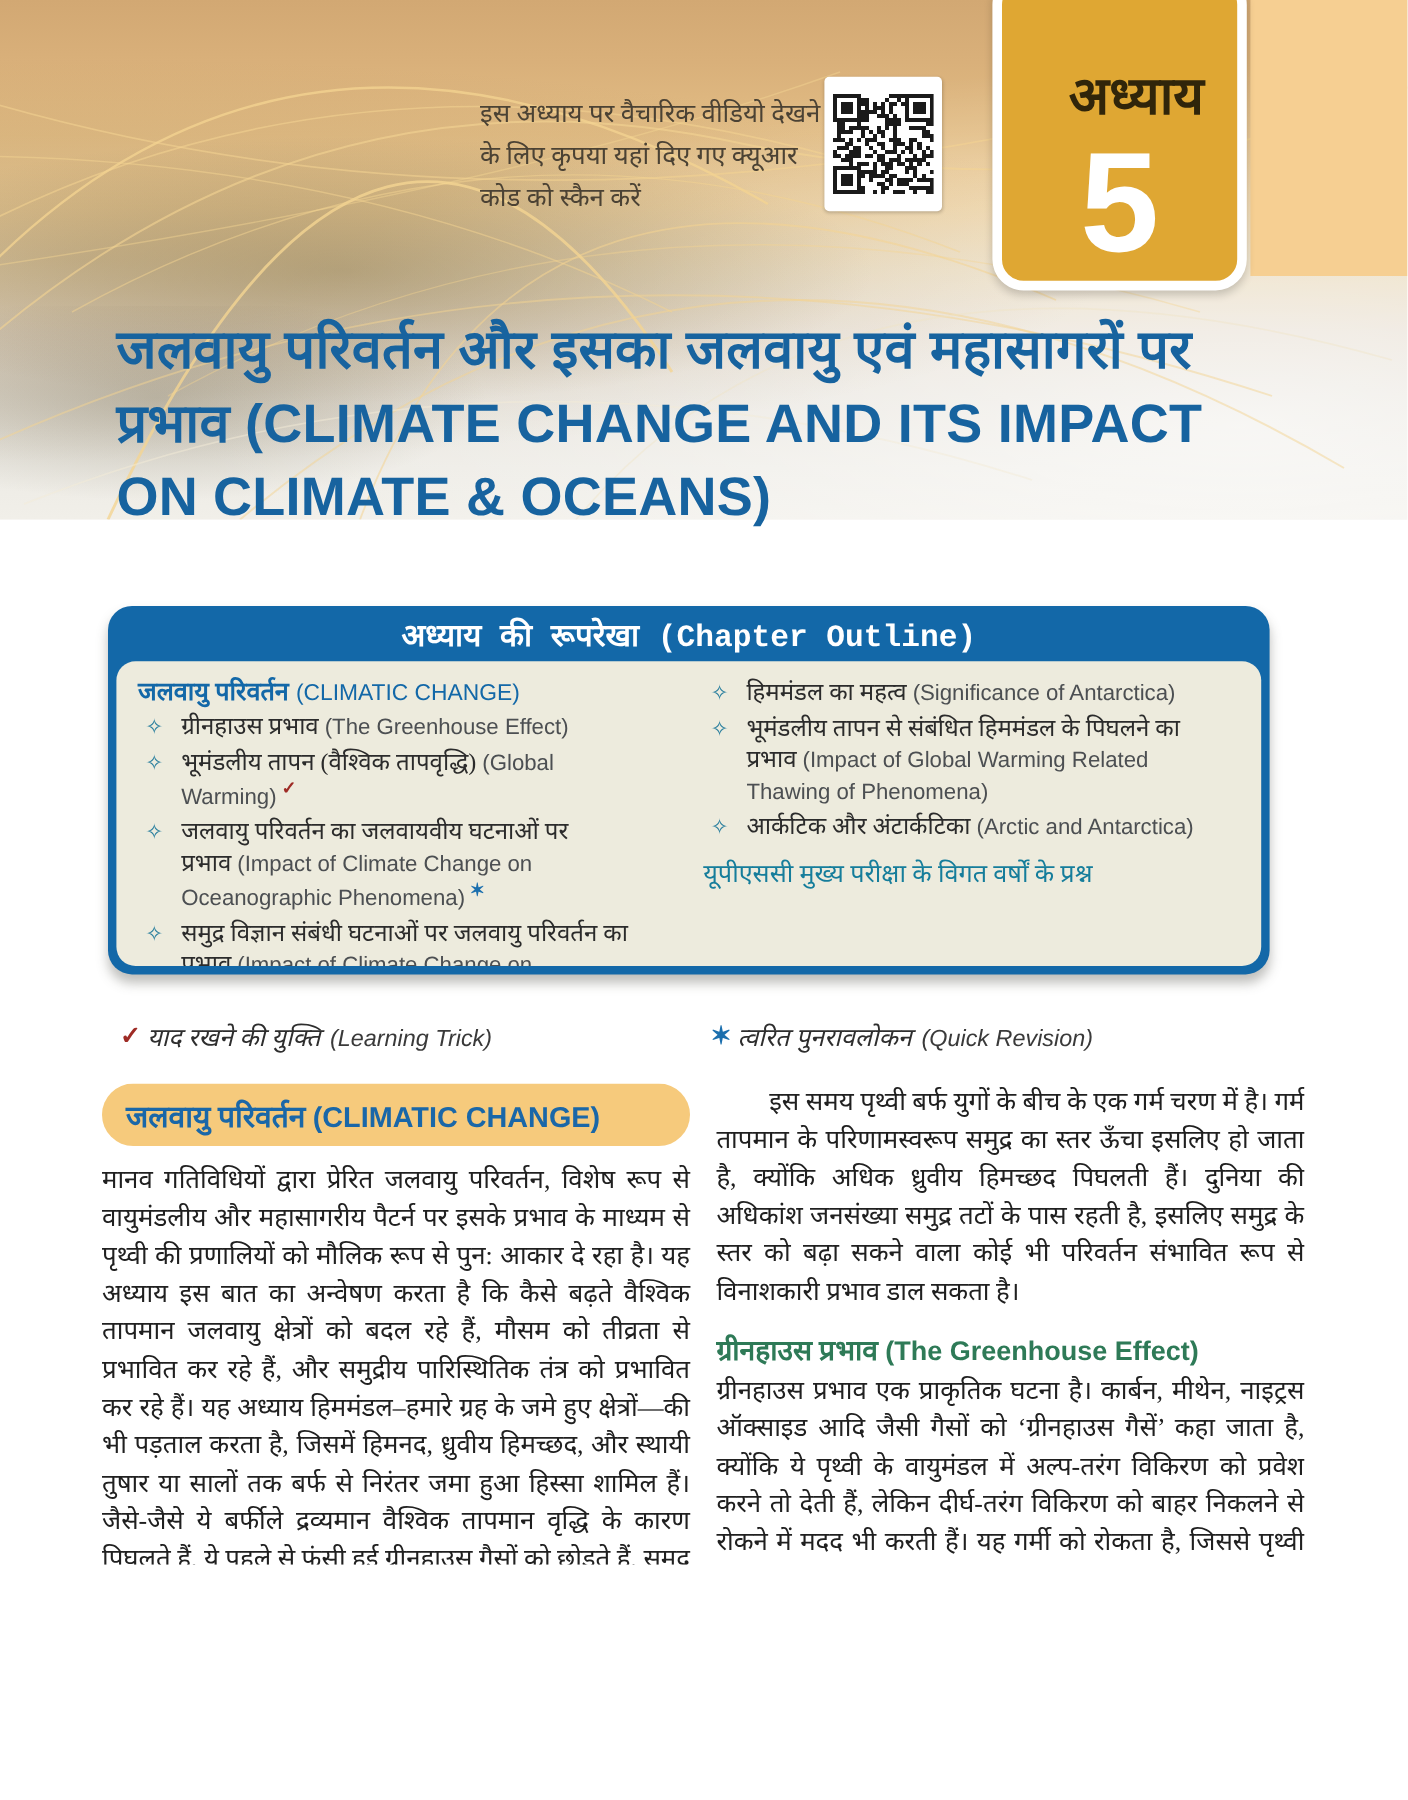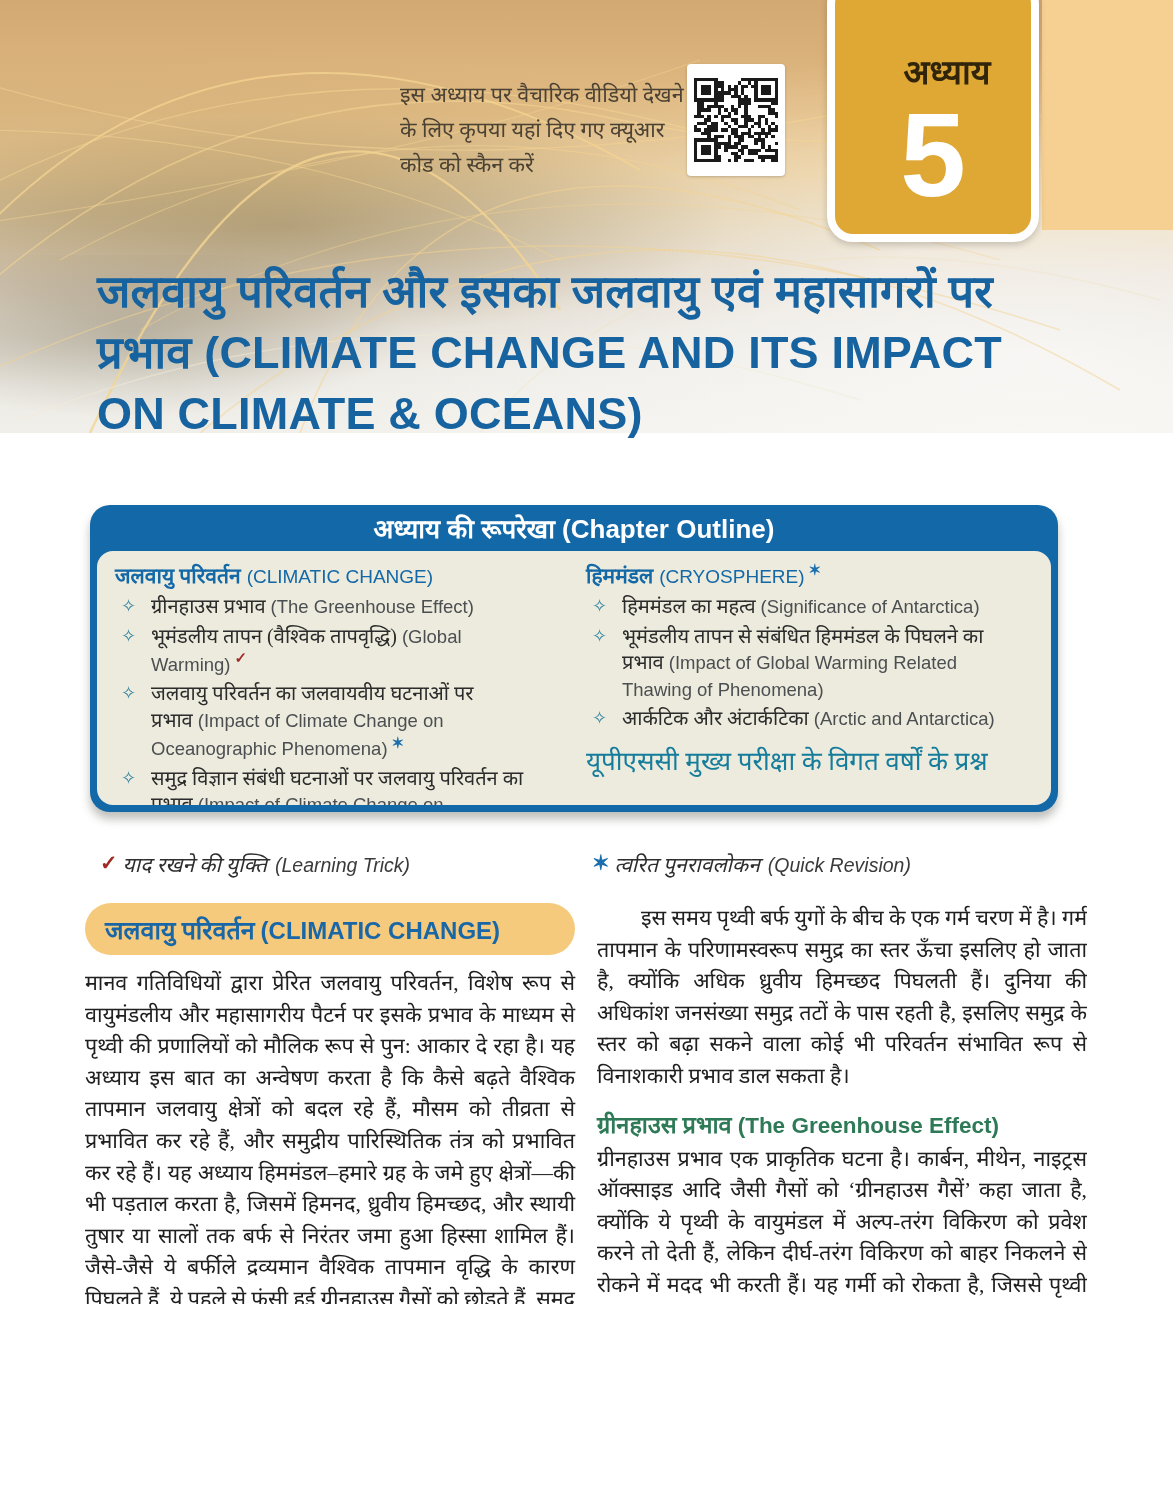--- a/index.html
+++ b/index.html
@@ -51,21 +51,21 @@
   .peach-band{
     position:absolute;left:1042px;top:0;width:131px;height:230px;
     background:var(--peach);
   }
   .chapter-tab{
     position:absolute;left:827px;top:-22px;width:212px;height:264px;
     background:var(--gold);border:8px solid #ffffff;border-radius:26px;
     text-align:center;box-shadow:0 3px 7px rgba(0,0,0,.18);
   }
   .chapter-label{
-    margin-top:62px;font-size:34px;font-weight:bold;color:#30250a;
+    margin-top:62px;font-size:44px;font-weight:bold;color:#30250a;
     font-family:"Liberation Serif", serif;
     padding-left:28px;
   }
   .chapter-num{
     margin-top:0px;font-size:118px;line-height:1.05;font-weight:bold;color:#ffffff;
     font-family:"Liberation Sans", sans-serif;
   }
   .hero-title{
     position:absolute;left:97px;top:250px;width:940px;
     font-size:45px;line-height:1.35;font-weight:bold;color:var(--title-blue);
@@ -73,39 +73,39 @@
   }
   
   .outline{
     position:absolute;left:90px;top:505px;width:968px;height:307px;
     background:var(--accent-blue);border-radius:20px;
     box-shadow:0 7px 10px rgba(70,70,60,.35);
   }
   .outline-header{
     height:46px;display:flex;align-items:center;justify-content:center;
     color:#ffffff;font-size:26px;font-weight:bold;
-    font-family:Liberation Sans, sans-serif;
+    font-family:Liberation Mono, monospace;
   }
   .outline-body{
     position:absolute;left:7px;right:7px;top:46px;bottom:7px;
     background:var(--cream);border-radius:16px;
     display:flex;gap:26px;padding:10px 20px 8px 18px;overflow:hidden;
   }
   .o-col{flex:1 1 0;min-width:0;}
   .o-heading{font-size:21px;font-weight:bold;color:var(--accent-blue);margin-bottom:4px;}
   .o-heading .en{font-family:"Liberation Sans", sans-serif;font-weight:normal;font-size:19px;margin-left:6px;color:var(--accent-blue);}
   .o-list{list-style:none;}
   .o-item{display:flex;margin:3px 0;}
   .bullet{flex:0 0 36px;color:#2a7f9e;font-size:18px;line-height:1.45;padding-left:6px;}
   .o-text{flex:1;font-size:20px;line-height:1.33;color:#2b2b2b;}
   .o-text .en{font-family:"Liberation Sans", sans-serif;font-size:18.5px;color:#4c4f52;margin-left:5px;}
   .mk{margin-left:4px;vertical-align:super;font-size:15px;font-weight:bold;}
   .mk.check{color:var(--check-red);}
   .mk.star{color:var(--star-blue);}
-  .o-footer-link{margin-top:10px;font-size:26px;color:var(--teal-link);font-family:Liberation Serif, serif;}
+  .o-footer-link{margin-top:10px;font-size:21px;color:var(--teal-link);font-family:Liberation Serif, serif;}
   
   .legend-item{position:absolute;font-size:21px;font-style:italic;color:#2e2e2e;}
   .legend-1{left:100px;top:850px;}
   .legend-2{left:592px;top:850px;}
   .legend-item .glyph-check{color:var(--check-red);font-weight:bold;font-style:normal;margin-right:5px;vertical-align:2px;}
   .legend-item .glyph-star{color:var(--star-blue);font-weight:bold;font-style:normal;margin-right:5px;vertical-align:2px;}
   .legend-item .en{font-family:"Liberation Sans", sans-serif;font-size:19.5px;color:#3a3a3a;margin-left:8px;}
   
   .columns{
     position:absolute;left:85px;top:903px;width:1002px;height:525px;
@@ -444,23 +444,20 @@
             <span class="o-text"><span>जलवायु परिवर्तन का जलवायवीय घटनाओं पर प्रभाव</span><span class="en">(Impact of Climate Change on Oceanographic Phenomena)</span><span class="mk star">✶</span></span>
           </li>
           <li class="o-item">
             <span class="bullet">✧</span>
             <span class="o-text"><span>समुद्र विज्ञान संबंधी घटनाओं पर जलवायु परिवर्तन का प्रभाव</span><span class="en">(Impact of Climate Change on Oceanographic Phenomena)</span></span>
           </li>
         </ul>
       </div>
 
       <div class="o-col">
-        <div class="o-heading">
-          <span class="hi">हिममंडल</span><span class="en">(CRYOSPHERE)</span><span class="mk star">✶</span>
-        </div>
         <ul class="o-list">
           <li class="o-item">
             <span class="bullet">✧</span>
             <span class="o-text"><span>हिममंडल का महत्व</span><span class="en">(Significance of Antarctica)</span></span>
           </li>
           <li class="o-item">
             <span class="bullet">✧</span>
             <span class="o-text"><span>भूमंडलीय तापन से संबंधित हिममंडल के पिघलने का प्रभाव</span><span class="en">(Impact of Global Warming Related Thawing of Phenomena)</span></span>
           </li>
           <li class="o-item">

